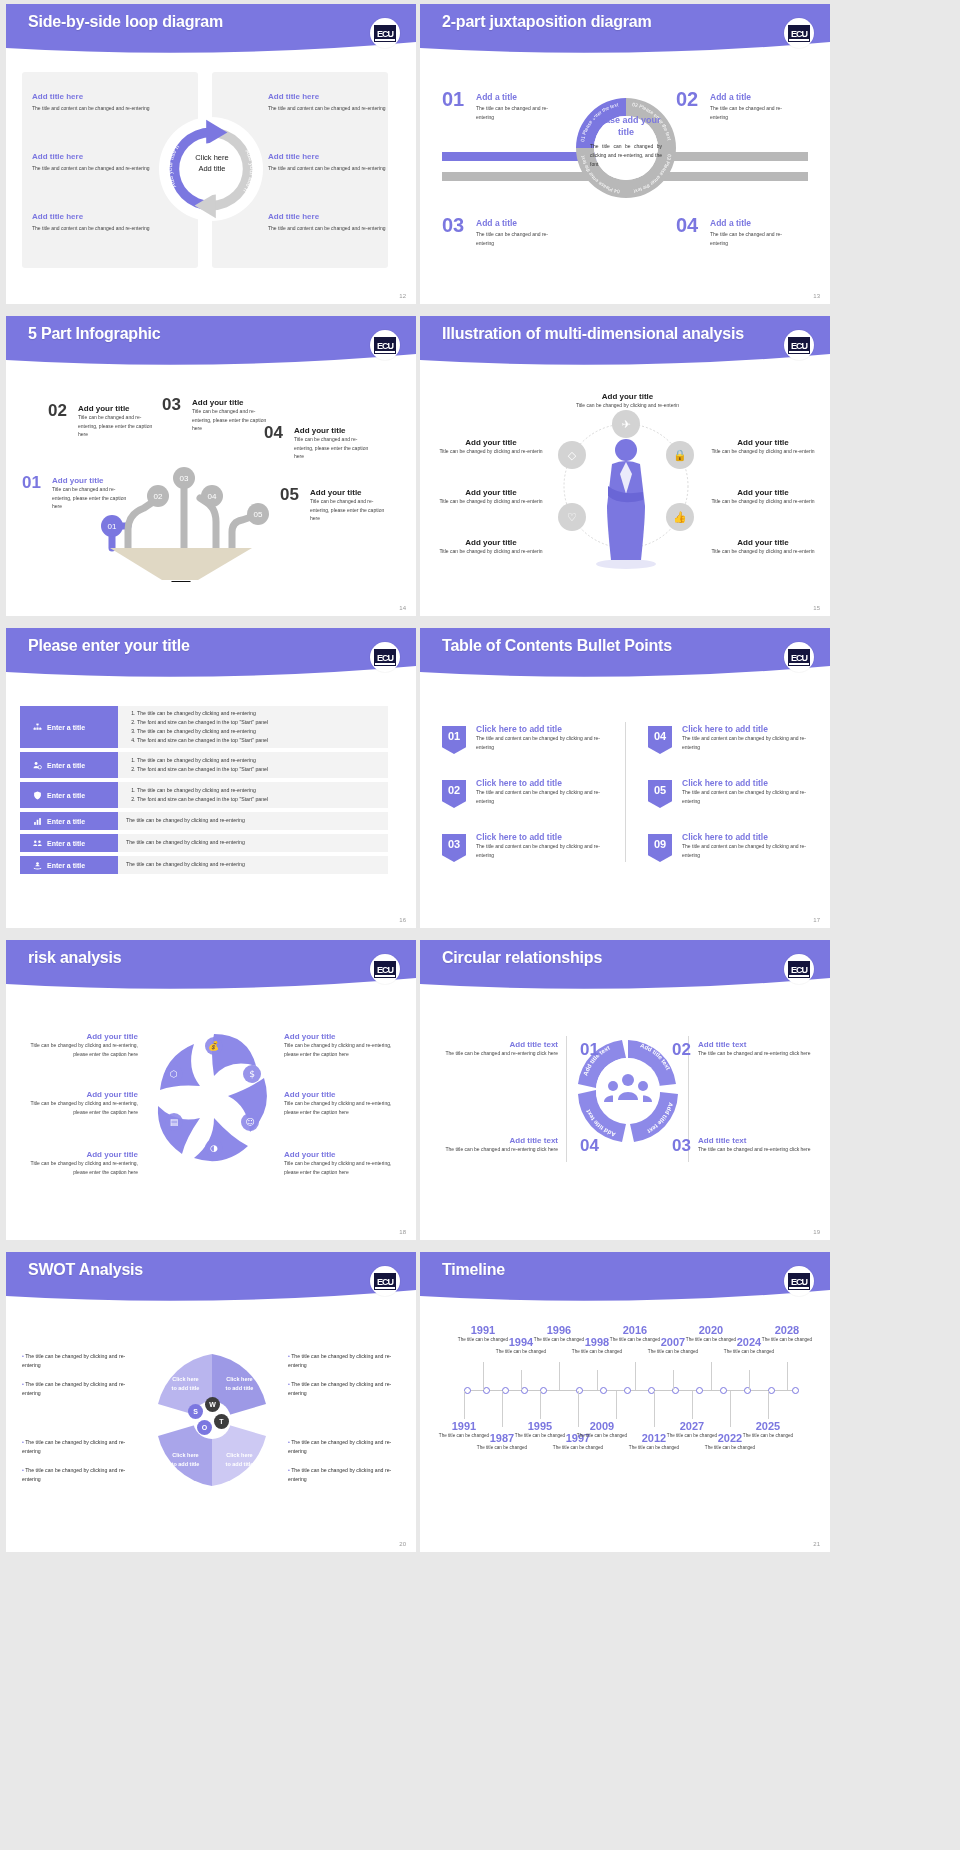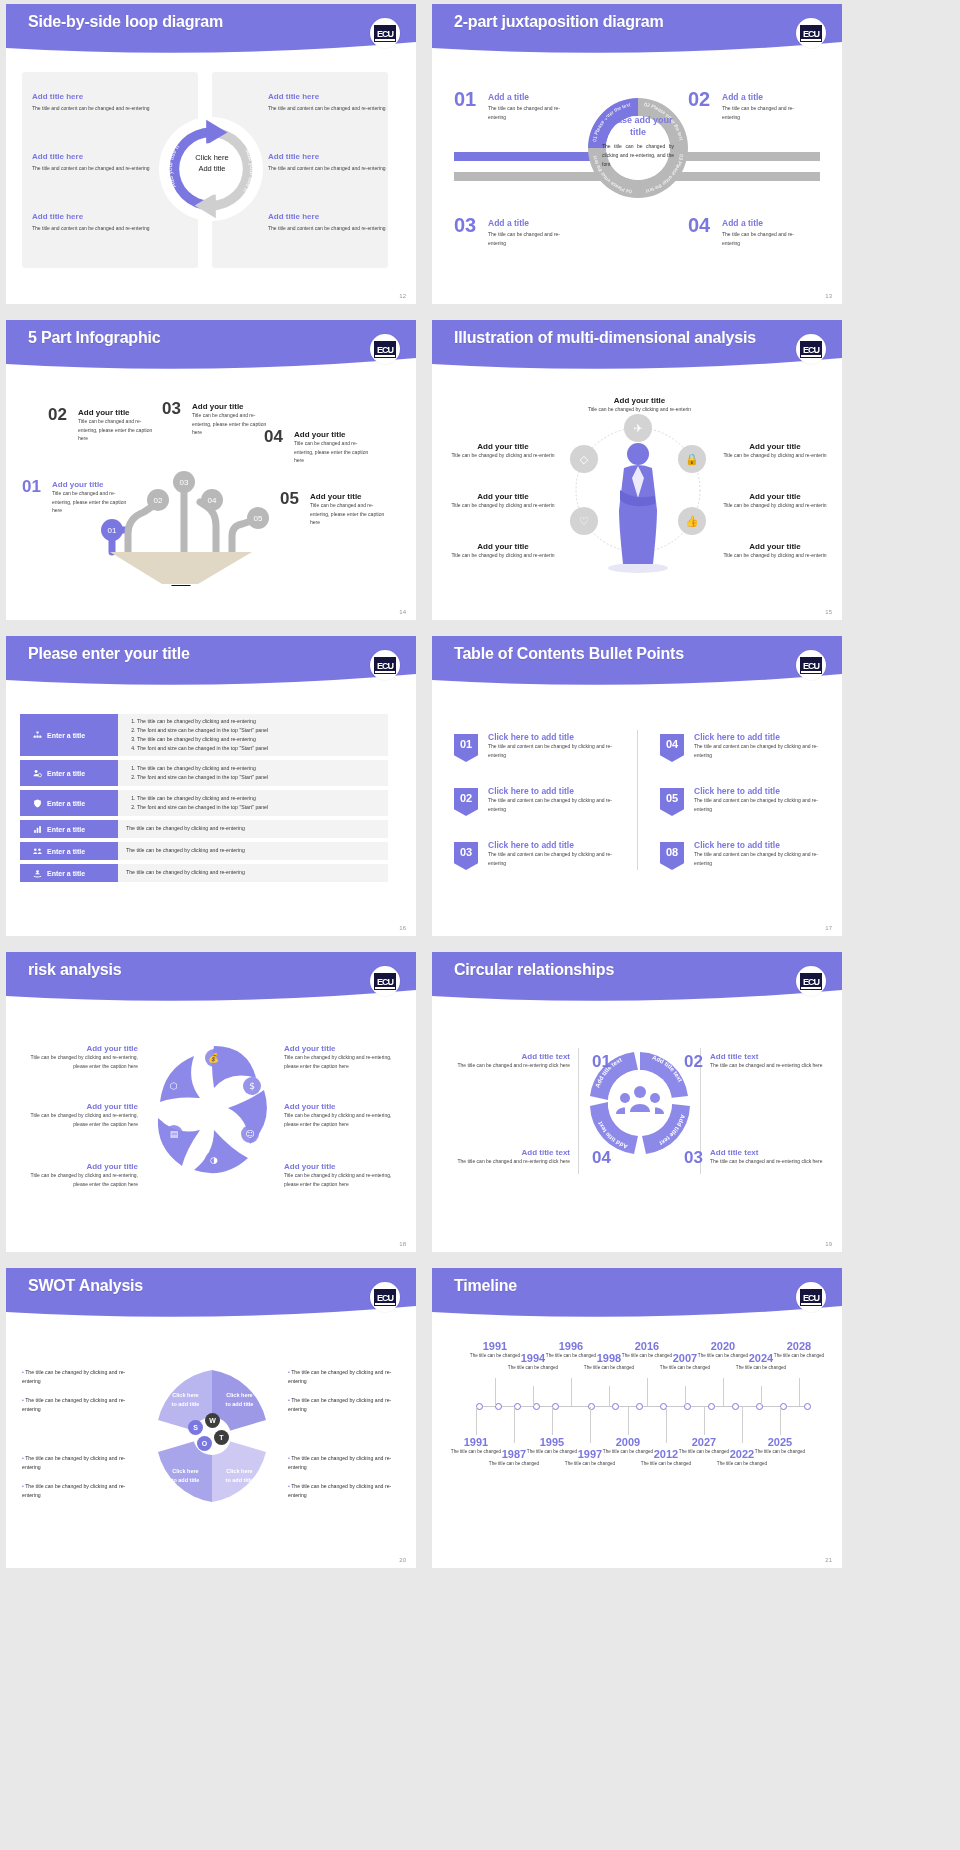--- a/index.html
+++ b/index.html
@@ -9,21 +9,20 @@
     font-family: "Liberation Sans", sans-serif;
     overflow: hidden;
   }
   .grid {
     display: grid;
     grid-template-columns: 410px 410px;
     grid-auto-rows: 300px;
     column-gap: 4px;
     row-gap: 12px;
     padding: 4px 63px 0 6px;
-    gap: 16px;
   }
   .slide {
     position: relative;
     width: 410px; height: 300px;
     background: #fff;
     overflow: hidden;
   }
   
   .band {
     position: absolute; left:0; top:0; width:100%; height: 52px;
@@ -548,21 +547,21 @@
       </div>
     </div>
     <div class="toc-item" style="left:228px;top:150px;">
       <div class="shield" style="left:0;top:2px;">05</div>
       <div style="margin-left:34px;">
         <div style="font-size:8.5px;font-weight:bold;color:#7b77e0;">Click here to add title</div>
         <div class="body-txt">The title and content can be changed by clicking and re-entering</div>
       </div>
     </div>
     <div class="toc-item" style="left:228px;top:204px;">
-      <div class="shield" style="left:0;top:2px;">08</div>
+      <div class="shield" style="left:0;top:2px;">09</div>
       <div style="margin-left:34px;">
         <div style="font-size:8.5px;font-weight:bold;color:#7b77e0;">Click here to add title</div>
         <div class="body-txt">The title and content can be changed by clicking and re-entering</div>
       </div>
     </div>
     <div class="pagenum">17</div>
   </div>
 
   <div class="slide">
     <div class="band"></div>
@@ -837,21 +836,21 @@
         <div class="tl-sub">The title can be changed</div>
       </div>
     <div class="tl-node" style="left:94px; top:168px;">
         <div class="tl-year">1995</div>
         <div class="tl-sub">The title can be changed</div>
       </div>
     <div class="tl-node" style="left:132px;top:180px;">
         <div class="tl-year">1997</div>
         <div class="tl-sub">The title can be changed</div>
       </div>
-    <div class="tl-node" style="left:170px;top:168px;">
+    <div class="tl-node" style="left:156px;top:168px;">
         <div class="tl-year">2009</div>
         <div class="tl-sub">The title can be changed</div>
       </div>
     <div class="tl-node" style="left:208px;top:180px;">
         <div class="tl-year">2012</div>
         <div class="tl-sub">The title can be changed</div>
       </div>
     <div class="tl-node" style="left:246px;top:168px;">
         <div class="tl-year">2027</div>
         <div class="tl-sub">The title can be changed</div>

